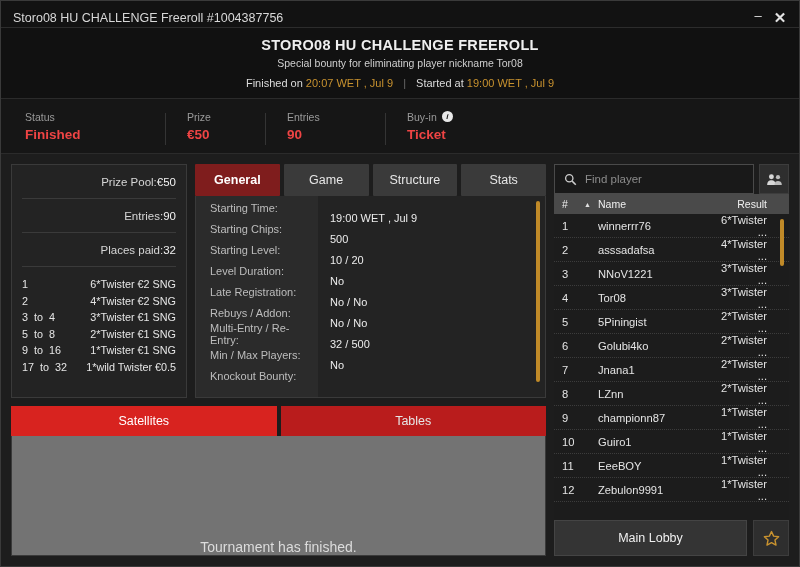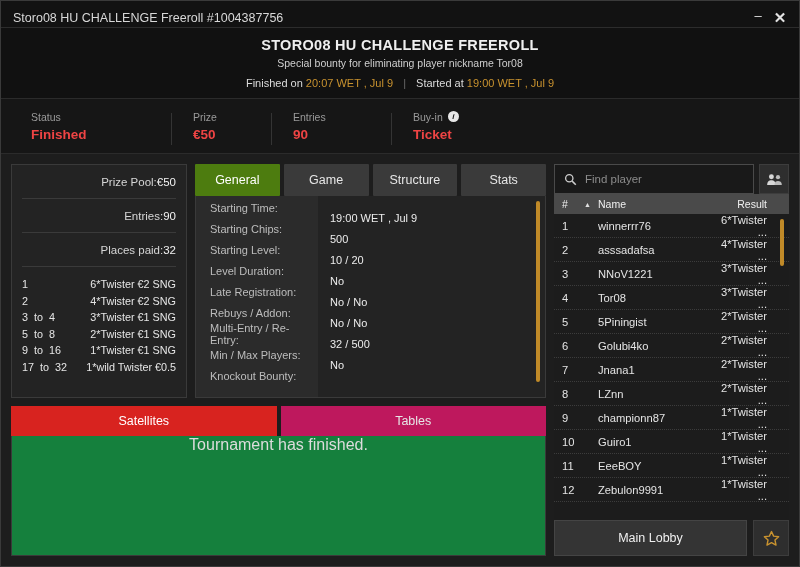--- a/index.html
+++ b/index.html
@@ -52,21 +52,21 @@
   }
   .hdr-times .amber { color: #c8922f; }
   .hdr-times .sep { color: #6a6a6a; margin: 0 7px; }
 
   
   .statstrip {
     background: #161616;
     border-top: 1px solid #2b2b2b;
     border-bottom: 1px solid #2b2b2b;
     height: 56px; display: flex; align-items: center;
-    padding-left: 30px; flex: 0 0 auto;
+    padding-left: 24px; flex: 0 0 auto;
   }
   .stat { padding-right: 20px; position: relative; }
   .stat + .stat { padding-left: 22px; }
   .stat + .stat:before {
     content: ""; position: absolute; left: 0; top: 2px;
     width: 1px; height: 32px; background: #343434;
   }
   .stat-label {
     font-size: 10.5px; color: #9a9a9a; margin-bottom: 4px;
     display: flex; align-items: center; gap: 5px;
@@ -107,21 +107,21 @@
   .payout .place { white-space: pre; }
 
   
   .detailcol { flex: 1; display: flex; flex-direction: column; }
   .tabs { display: flex; gap: 4px; height: 32px; flex: 0 0 auto; }
   .tab {
     flex: 1; display: flex; align-items: center; justify-content: center;
     background: #3a3a3a; color: #e6e6e6; font-size: 12.5px;
     cursor: pointer; border-radius: 1px;
   }
-  .tab.active { background: #4d7c0f; color: #fff; font-weight: normal; }
+  .tab.active { background: #7f1d1d; color: #fff; font-weight: bold; }
   .detailbox {
     flex: 1; background: #232323; border: 1px solid #3a3a3a;
     border-top: none; display: flex; overflow: hidden; position: relative;
   }
   .dl-labels { width: 122px; background: #2b2b2b; padding-top: 1px; }
   .dl-values { flex: 1; padding-top: 11px; padding-left: 12px; }
   .dl-labels div, .dl-values div {
     height: 21px; font-size: 11px; color: #bdbdbd;
     display: flex; align-items: center;
   }
@@ -132,27 +132,27 @@
   }
   .vscroll-thumb {
     width: 4px; background: #c08a28; border-radius: 2px;
   }
 
   
   .lower { flex: 1; display: flex; flex-direction: column; min-height: 0; }
   .subtabs { display: flex; gap: 4px; height: 30px; flex: 0 0 auto; }
   .subtab {
     flex: 1; display: flex; align-items: center; justify-content: center;
-    background: #be185d; color: #e6e6e6; font-size: 12.5px; cursor: pointer;
+    background: #b91c1c; color: #e6e6e6; font-size: 12.5px; cursor: pointer;
   }
   .subtab.active { background: #d8231f; color: #fff; }
   .satbody {
-    flex: 1; background: #15803d; border: 1px solid #3a3a3a; border-top: none;
-    display: flex; align-items: flex-start; justify-content: center;
-    font-size: 16px; color: #dcdcdc;
+    flex: 1; background: #737373; border: 1px solid #3a3a3a; border-top: none;
+    display: flex; align-items: flex-end; justify-content: center;
+    font-size: 14px; color: #dcdcdc;
   }
 
   
   .right-col {
     flex: 1; display: flex; flex-direction: column; min-height: 0;
   }
   .searchrow { display: flex; gap: 5px; height: 30px; flex: 0 0 auto; }
   .searchbox {
     flex: 1; background: #191919; border: 1px solid #4a4a4a;
     display: flex; align-items: center; padding: 0 9px; gap: 8px;

